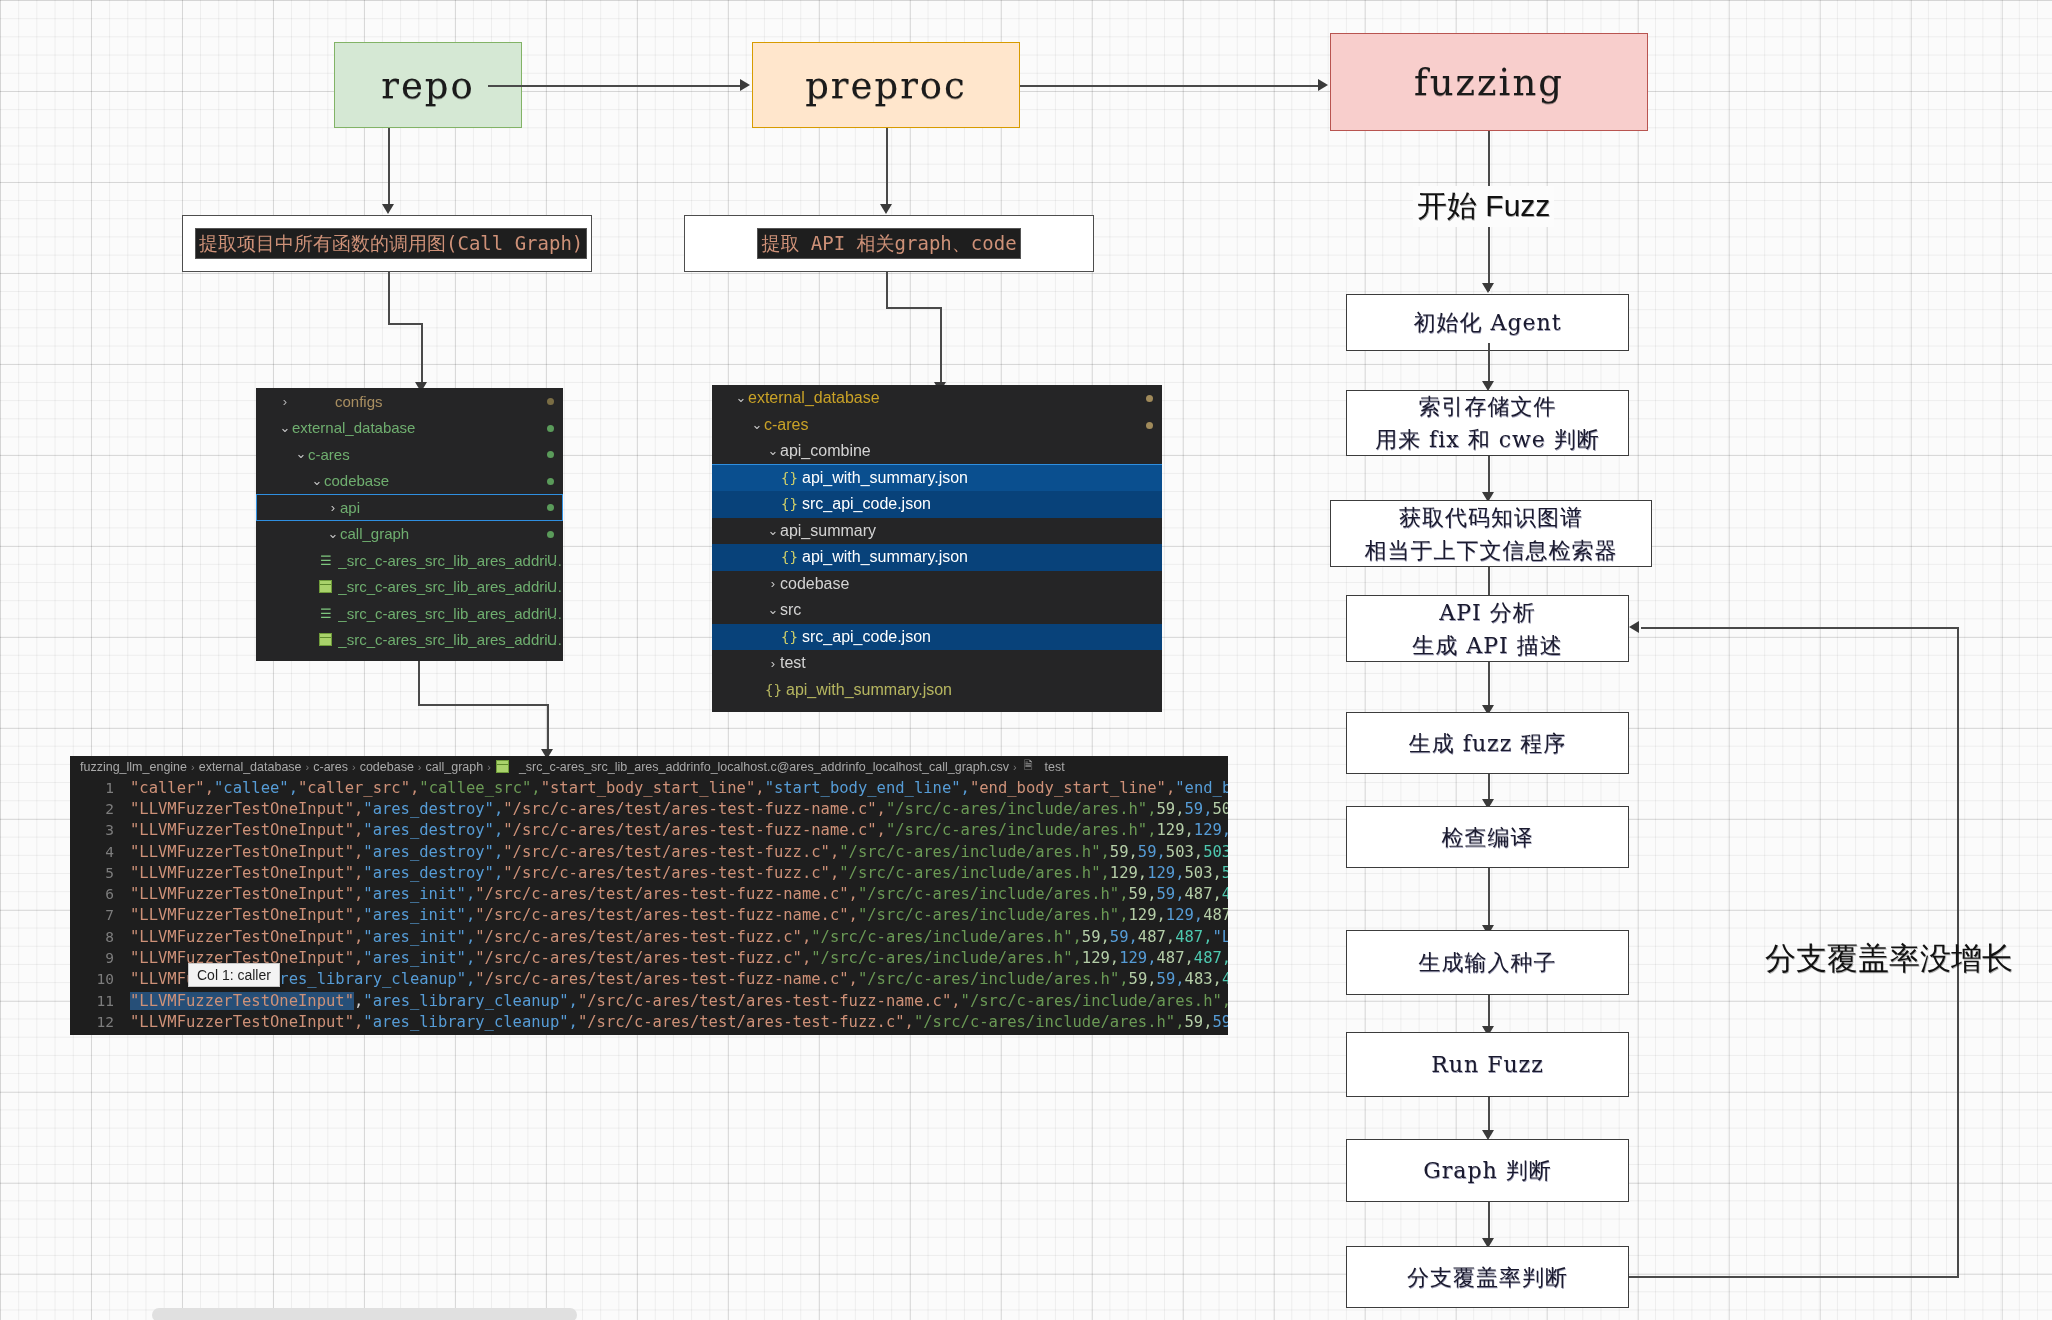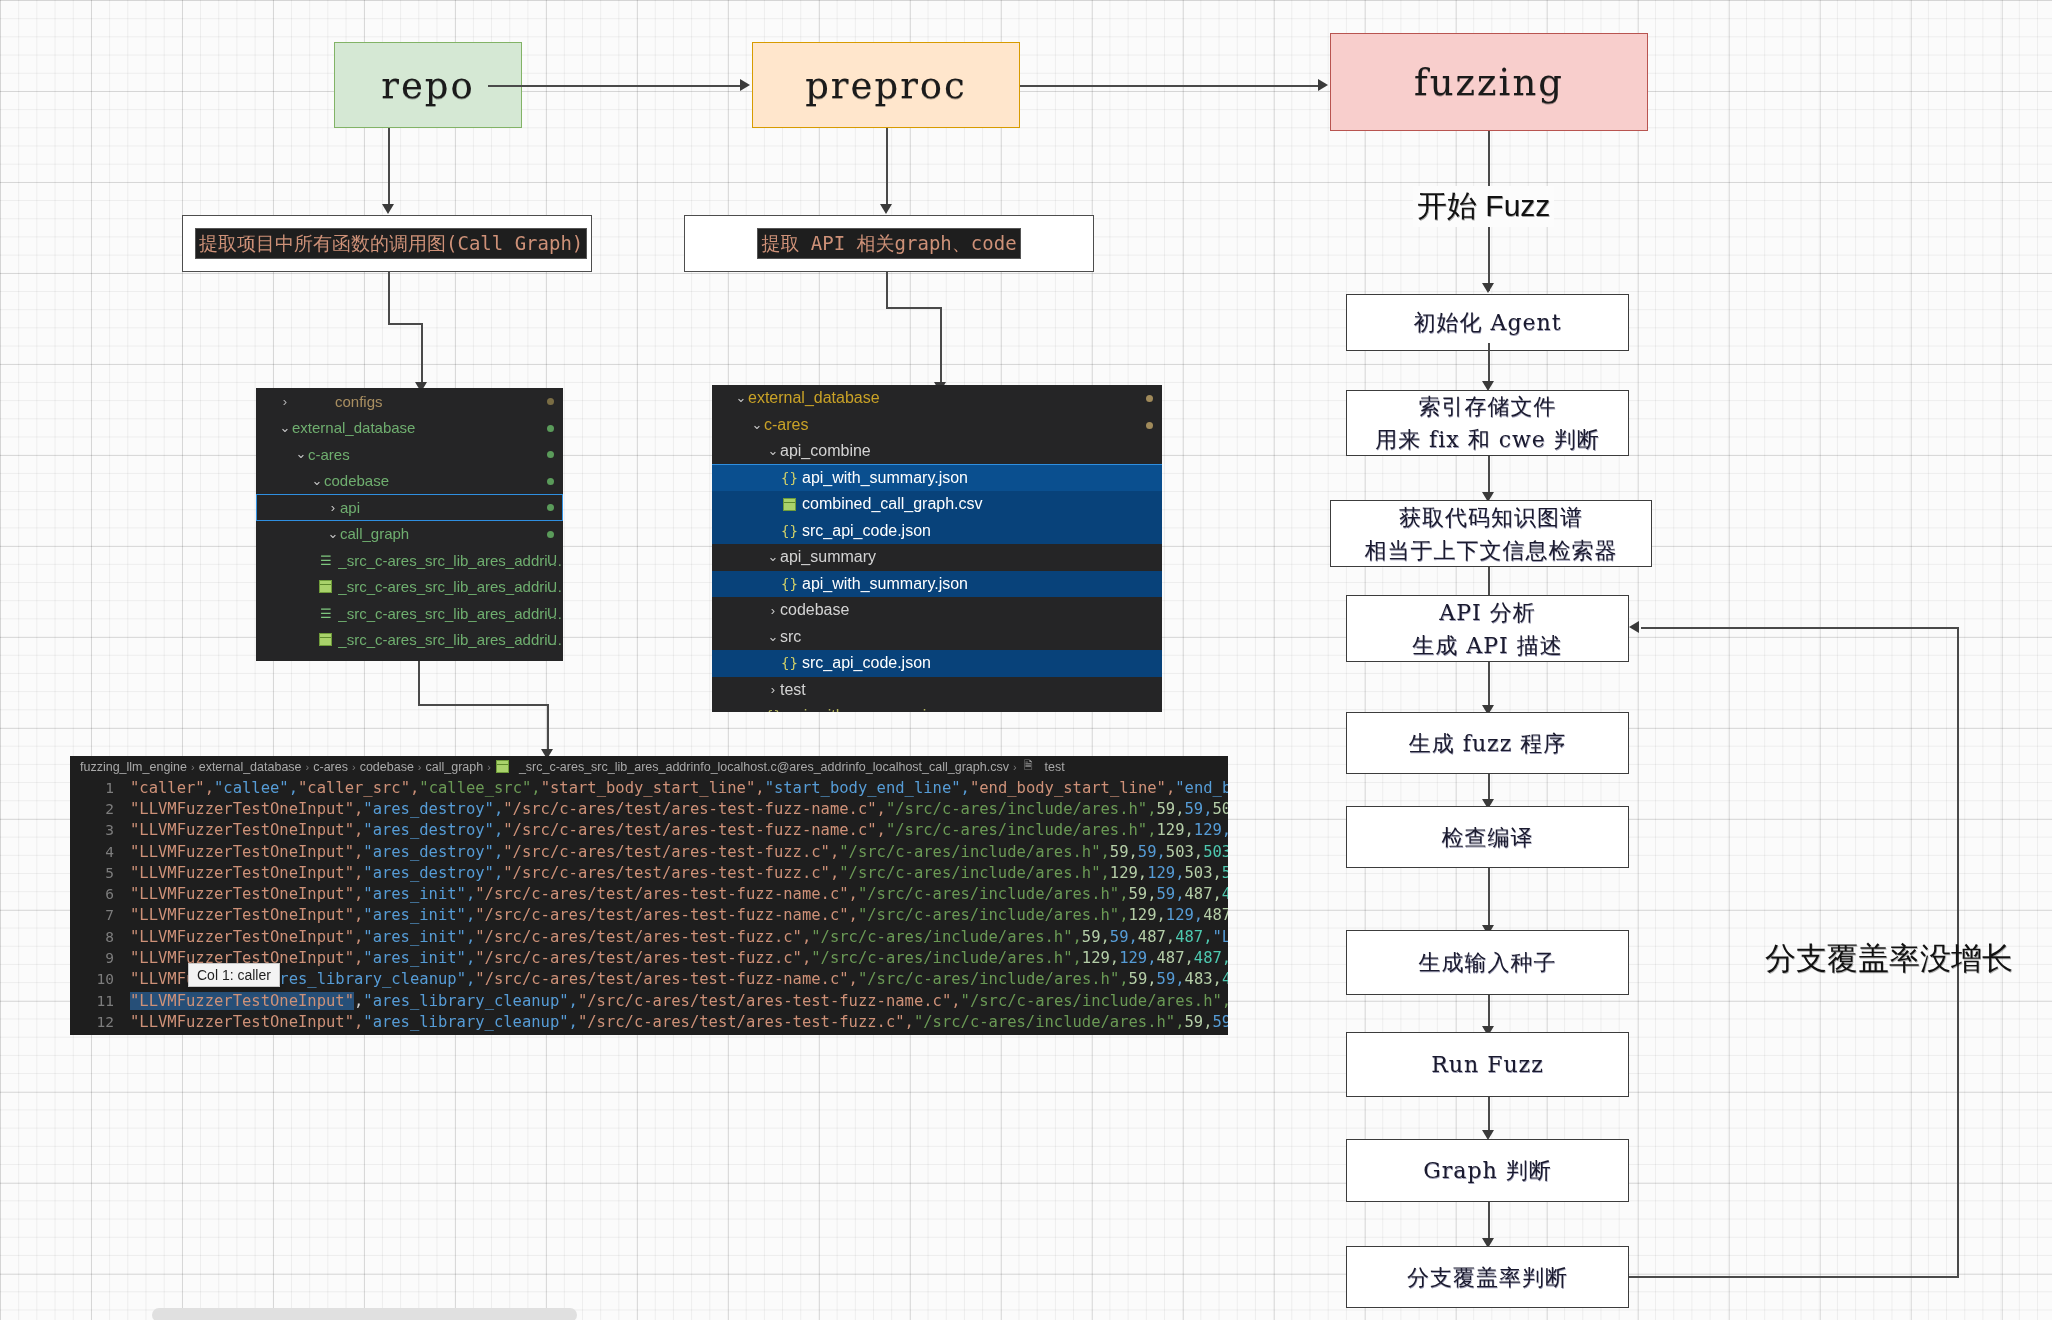--- a/index.html
+++ b/index.html
@@ -247,27 +247,20 @@
     </div>
     <div class="exp-row" style="height: 26.5px;">
       <span class="ind" style="width: 54px;"></span>
       <span class="chev" style="line-height: 8px;">⌄</span>
       <span class="exp-name" style="color: rgb(212, 212, 212); font-size: 16px;">api_combine</span>
     </div>
     <div class="exp-row sel-blue-focus" style="height: 26.5px;">
       <span class="ind" style="width: 70px;"></span>
       <span class="ic ic-json">{}</span>
       <span class="exp-name" style="color: rgb(255, 255, 255); font-size: 16px;">api_with_summary.json</span>
-    </div>
-    <div class="exp-row sel-blue" style="height: 26.5px;">
-      <span class="ind" style="width: 70px;"></span>
-      <span class="ic">
-        <span class="ic-csv"></span>
-      </span>
-      <span class="exp-name" style="color: rgb(255, 255, 255); font-size: 16px;">combined_call_graph.csv</span>
     </div>
     <div class="exp-row sel-blue" style="height: 26.5px;">
       <span class="ind" style="width: 70px;"></span>
       <span class="ic ic-json">{}</span>
       <span class="exp-name" style="color: rgb(255, 255, 255); font-size: 16px;">src_api_code.json</span>
     </div>
     <div class="exp-row" style="height: 26.5px;">
       <span class="ind" style="width: 54px;"></span>
       <span class="chev" style="line-height: 8px;">⌄</span>
       <span class="exp-name" style="color: rgb(212, 212, 212); font-size: 16px;">api_summary</span>

